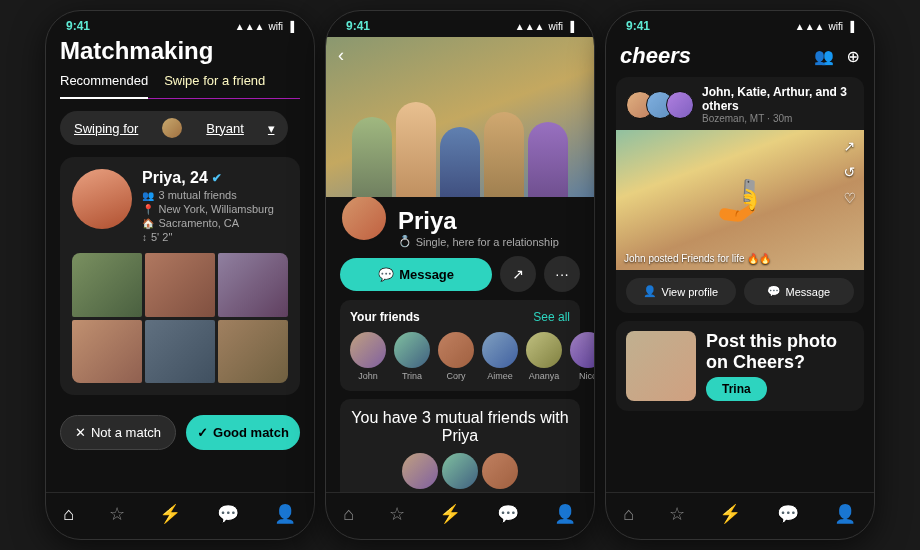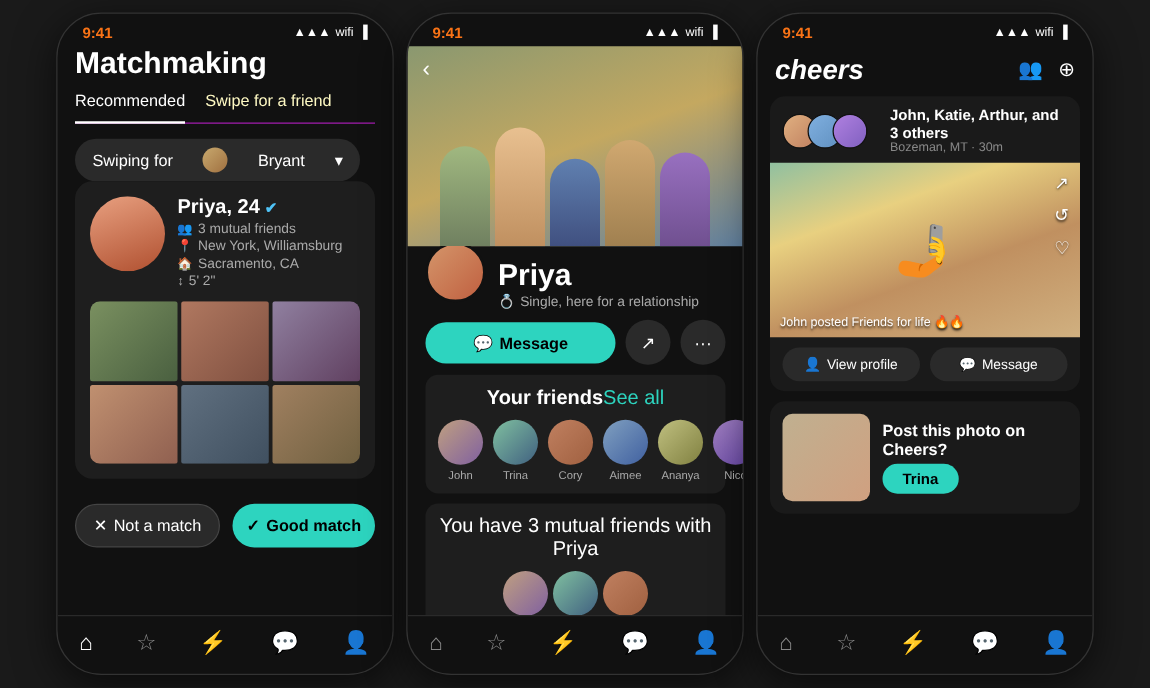--- a/index.html
+++ b/index.html
@@ -35,21 +35,21 @@
     .status-bar {
       display: flex;
       justify-content: space-between;
       align-items: center;
       padding: 8px 20px 4px;
       flex-shrink: 0;
     }
     .status-time {
       font-size: 12px;
       font-weight: 600;
-      color: #f97316;
+      color: #5eead4;
     }
     .status-icons {
       display: flex;
       gap: 4px;
       align-items: center;
     }
     .status-icons span {
       color: #fff;
       font-size: 10px;
     }
@@ -86,23 +86,25 @@
       border-bottom: 2px solid #fff;
       margin-bottom: -7px;
     }
     .swiping-selector {
       background: #2a2a2a;
       border-radius: 20px;
       padding: 7px 14px;
       display: flex;
       align-items: center;
       gap: 24px;
+      margin-bottom: 12px;
       font-size: 13px;
       color: #fff;
       width: fit-content;
+      text-decoration: underline;
     }
     .swiping-selector .avatar-mini {
       width: 20px;
       height: 20px;
       border-radius: 50%;
       background: linear-gradient(135deg, #c8a96e, #a07040);
       flex-shrink: 0;
     }
     .profile-card {
       background: #1e1e1e;
@@ -315,24 +317,24 @@
       align-items: center;
       justify-content: center;
     }
     .friends-section {
       background: #1e1e1e;
       border-radius: 10px;
       padding: 10px;
     }
     .section-header {
       display: flex;
-      justify-content: center;
+      justify-content: space-between;
       align-items: center;
       margin-bottom: 8px;
-      font-size: 16px;
+      font-size: 12px;
     }
     .section-title { color: #fff; font-weight: 600; }
     .see-all { color: #2dd4bf; cursor: pointer; }
     .friends-row {
       display: flex;
       gap: 8px;
     }
     .friend-item {
       display: flex;
       flex-direction: column;
@@ -422,21 +424,21 @@
     .post-card {
       background: #1a1a1a;
       margin: 0 10px 8px;
       border-radius: 12px;
       overflow: hidden;
       flex-shrink: 0;
     }
     .post-meta {
       display: flex;
       align-items: center;
-      gap: 18px;
+      gap: 8px;
       padding: 8px 10px 6px;
     }
     .group-avatar {
       display: flex;
     }
     .g-avatar {
       width: 28px;
       height: 28px;
       border-radius: 50%;
       border: 1px solid #111;
@@ -518,21 +520,21 @@
     }
     .cheers-post-photo {
       width: 70px;
       height: 70px;
       border-radius: 8px;
       background: linear-gradient(135deg, #c0b090, #d0a080);
       flex-shrink: 0;
     }
     .cheers-post-info { flex: 1; }
     .cheers-post-title {
-      font-size: 13px;
+      font-size: 18px;
       font-weight: 600;
       color: #fff;
       margin-bottom: 4px;
     }
     .btn-post {
       background: #2dd4bf;
       border: none;
       border-radius: 14px;
       color: #000;
       font-size: 12px;

